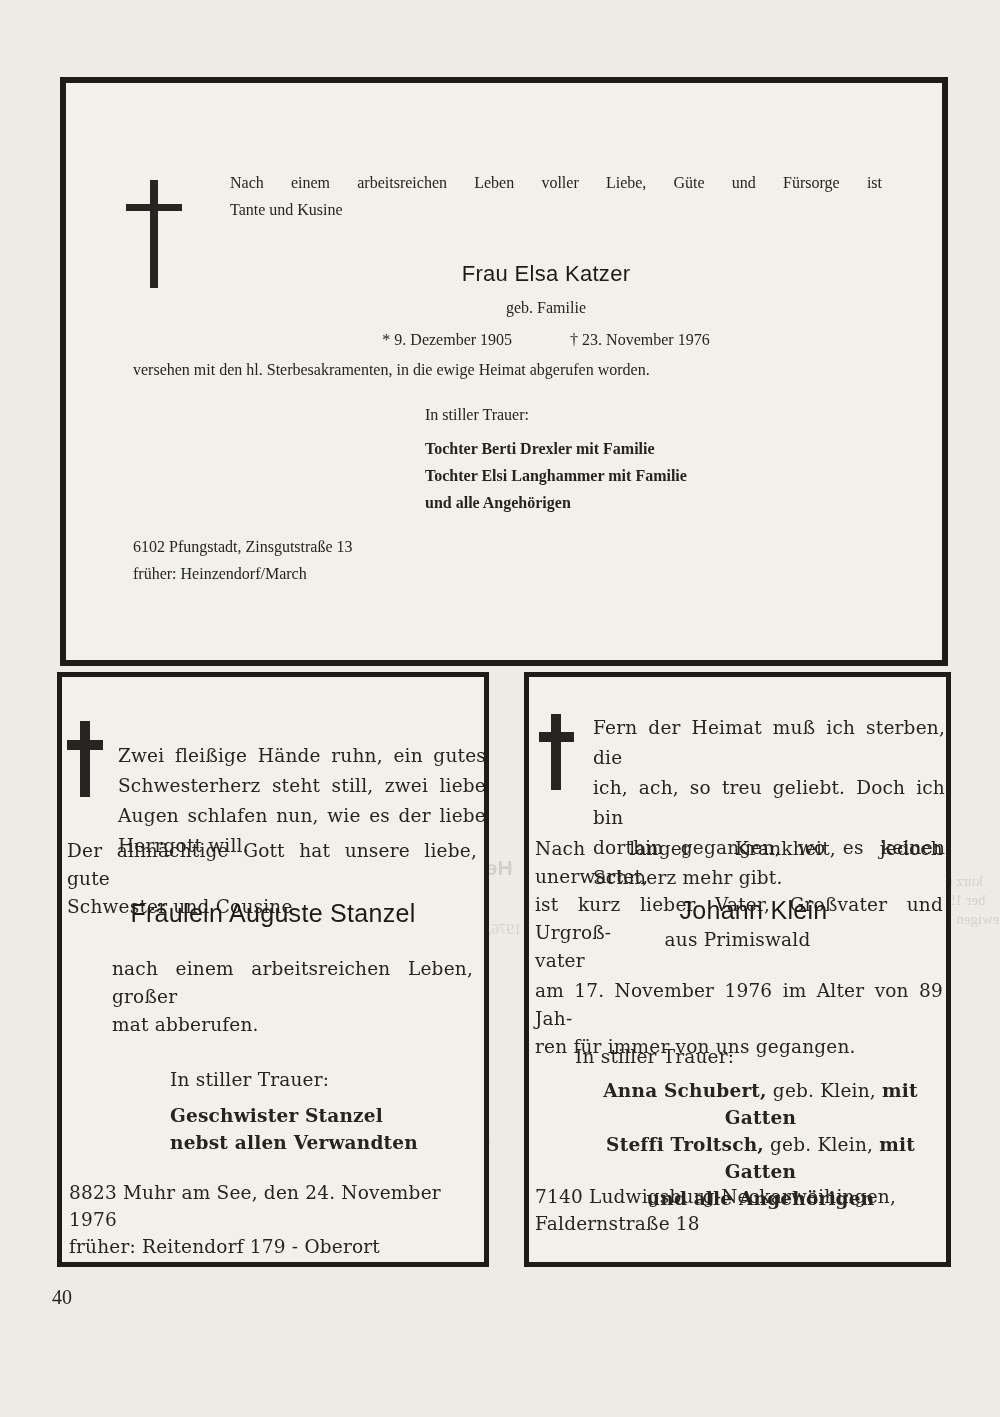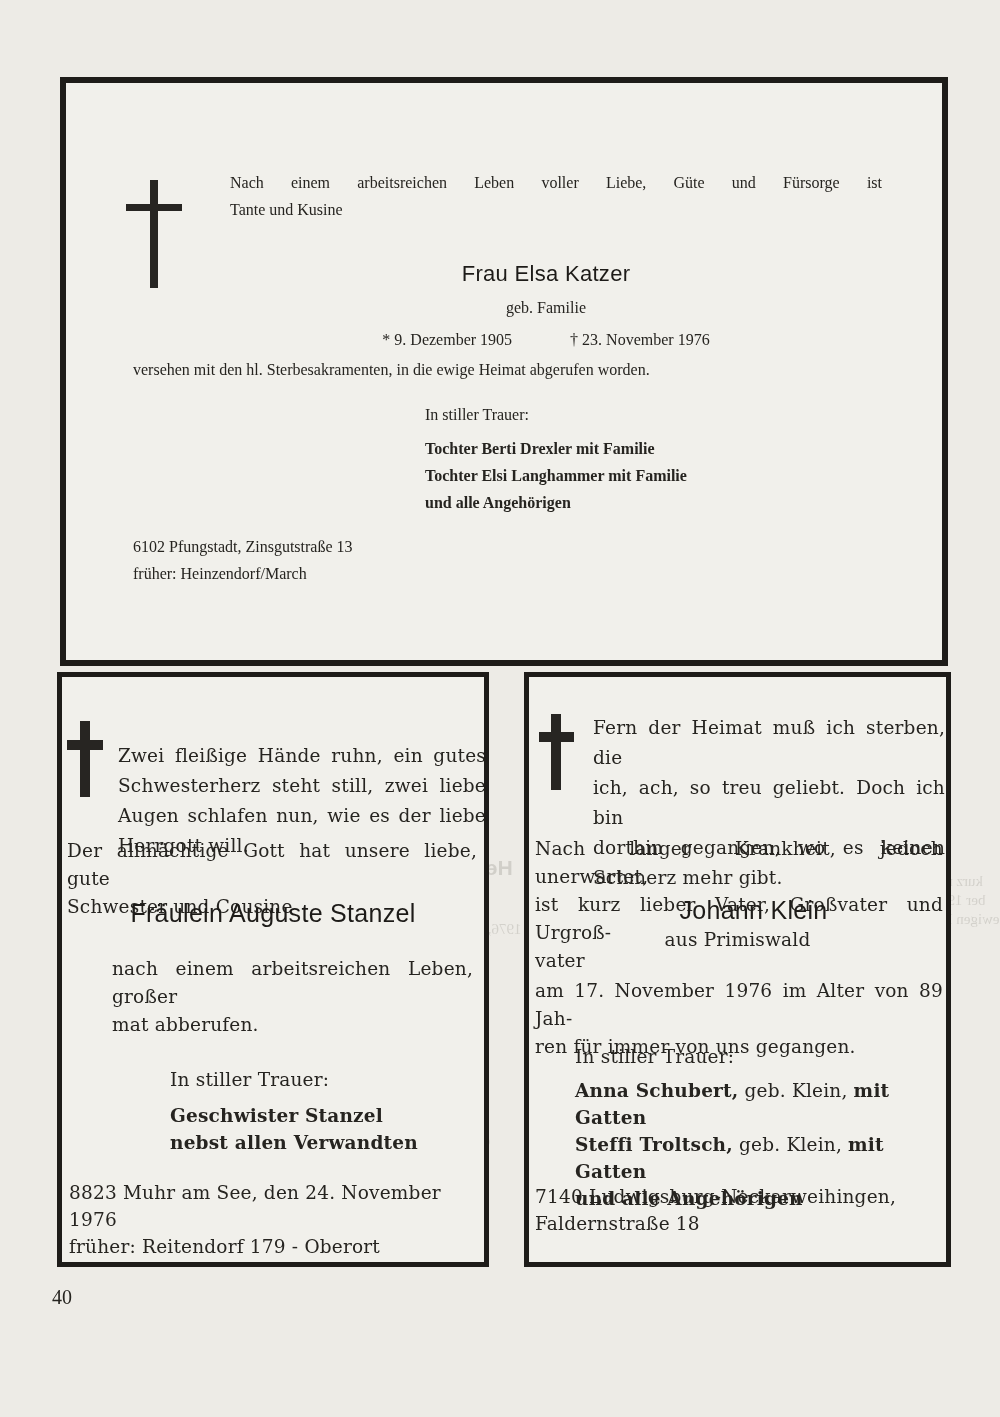--- a/index.html
+++ b/index.html
@@ -180,21 +180,21 @@
 
     <div class="block serif-b center" style="left:0;top:252px;width:100%;">aus Primiswald</div>
 
     <div class="block serif-b lh28" style="left:6px;top:300px;width:408px;">
         <div class="jline">am 17. November 1976 im Alter von 89 Jah-</div>
         <div class="jlast">ren für immer von uns gegangen.</div>
       </div>
 
     <div class="block serif-b" style="left:46px;top:369px;">In stiller Trauer:</div>
 
-    <div class="block serif-b lh27" style="left:46px;top:400px;">
+    <div class="block serif-b lh27" style="left:46px;top:400px;text-align:center;">
         <div><span class="bold">Anna Schubert,</span><span> geb. Klein, </span><span class="bold">mit Gatten</span></div>
         <div><span class="bold">Steffi Troltsch,</span><span> geb. Klein, </span><span class="bold">mit Gatten</span></div>
         <div><span class="bold">und alle Angehörigen</span></div>
       </div>
 
     <div class="block serif-b lh27" style="left:6px;top:506px;">
         <div>7140 Ludwigsburg-Neckarweihingen,</div>
         <div>Faldernstraße 18</div>
       </div>
   </div>

